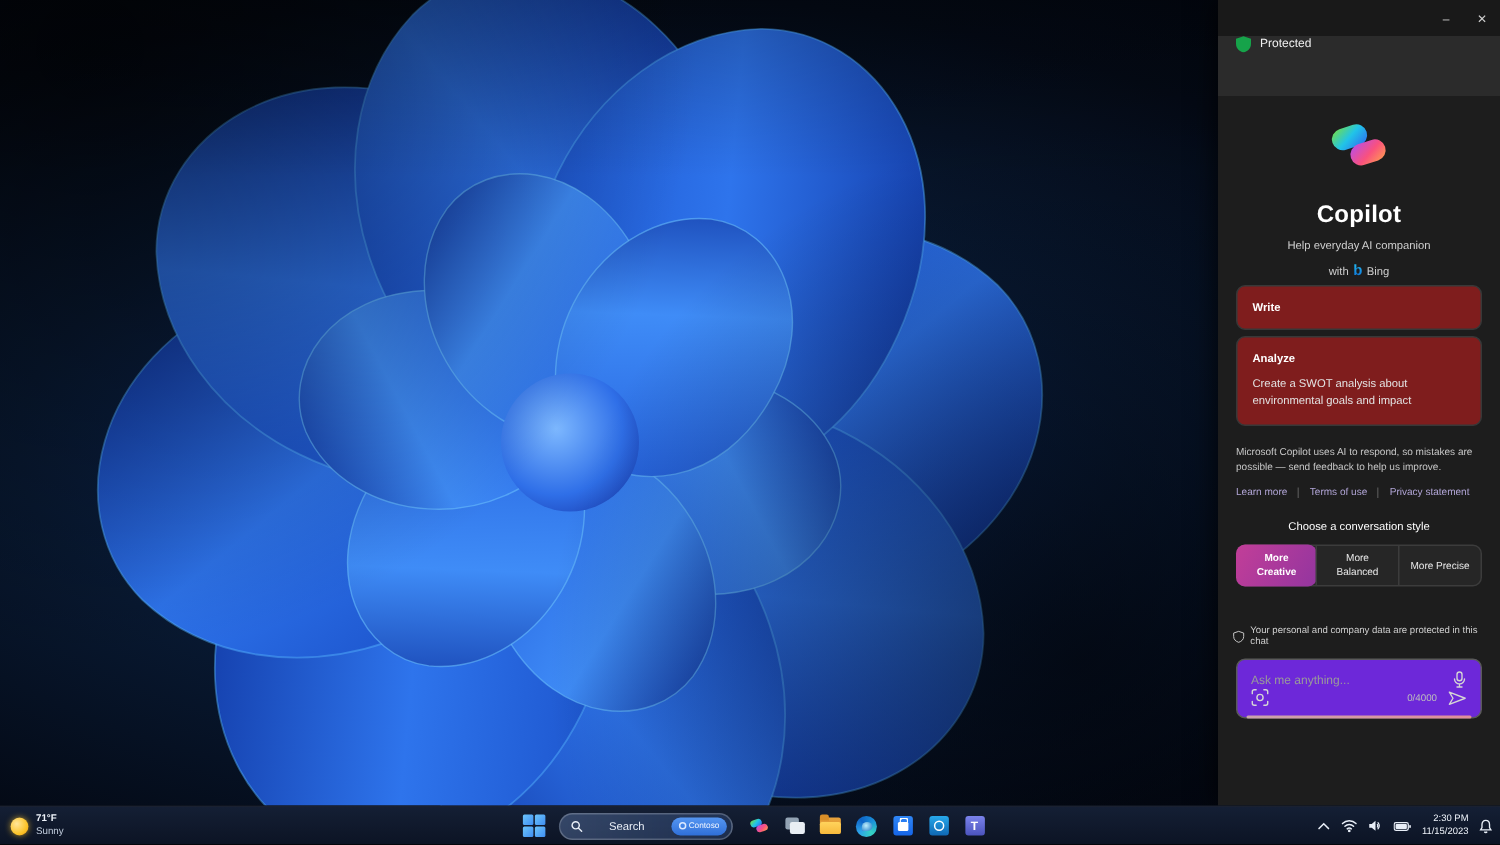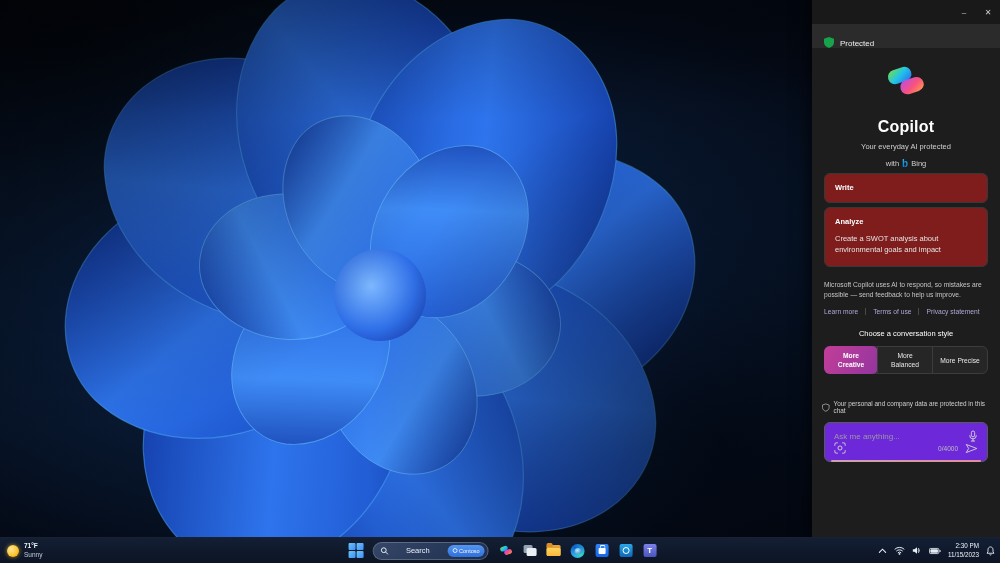--- a/index.html
+++ b/index.html
@@ -83,21 +83,21 @@
   .tb-tray { position:absolute; right:5px; display:flex; align-items:center; gap:7px; }
   .tray-ico { display:flex; align-items:center; cursor:pointer; }
   .clock { display:flex; flex-direction:column; align-items:flex-end; line-height:1.3; cursor:pointer; }
   .clock .t, .clock .d { font-size:6.3px; color:#eef3fa; }
 
   
   .panel { position:absolute; top:0; right:0; width:188px; height:537px; background:#1d1d1d; z-index:20;
     display:flex; flex-direction:column; box-shadow:-4px 0 14px rgba(0,0,0,.55); }
   .titlebar { height:24px; background:#191919; display:flex; justify-content:flex-end; align-items:stretch; flex:none; }
   .winbtn { width:24px; display:flex; align-items:center; justify-content:center; color:#cfcfcf; font-size:8px; cursor:pointer; }
-  .protected-bar { height:24px; background:#2b2b2b; display:flex; align-items:flex-end; gap:6px; padding:0 12px; flex:none; }
+  .protected-bar { height:40px; background:#2b2b2b; display:flex; align-items:flex-start; gap:6px; padding:0 12px; flex:none; }
   .protected-bar span { font-size:8px; color:#f0f0f0; }
 
   .panel-body { flex:1; display:flex; flex-direction:column; overflow:hidden; }
   .hero { text-align:center; padding-top:10px; }
   .hero .logo { display:inline-block; }
   .hero h1 { font-size:16px; color:#fff; font-weight:bold; margin-top:10px; letter-spacing:.2px; }
   .hero .sub { font-size:7.5px; color:#cfcfcf; margin-top:6px; }
   .hero .withbing { font-size:7.5px; color:#cfcfcf; margin-top:7px; display:flex; justify-content:center; align-items:center; gap:3px; }
   .bing-b { font-weight:bold; font-size:10px; background:linear-gradient(180deg,#25c0f4,#0a66d0);
     -webkit-background-clip:text; background-clip:text; color:transparent; }
@@ -207,21 +207,21 @@
               <stop offset=".55" stop-color="#f9517e"></stop>
               <stop offset="1" stop-color="#ffa04e"></stop>
           </linearGradient>
         </defs>
         <g transform="rotate(-18 24 24)">
           <rect x="7" y="9" width="25" height="15" rx="7.5" fill="url(#cpA)"></rect>
           <rect x="16" y="23" width="25" height="15" rx="7.5" fill="url(#cpB)"></rect>
         </g>
       </svg>
       <h1>Copilot</h1>
-      <div class="sub">Your everyday AI protected</div>
+      <div class="sub">Help everyday AI companion</div>
       <div class="withbing">
         <span>with</span>
         <span class="bing-b">b</span>
         <span>Bing</span>
       </div>
     </div>
 
     <div class="card">
       <div class="ct">Write</div>
     </div>

